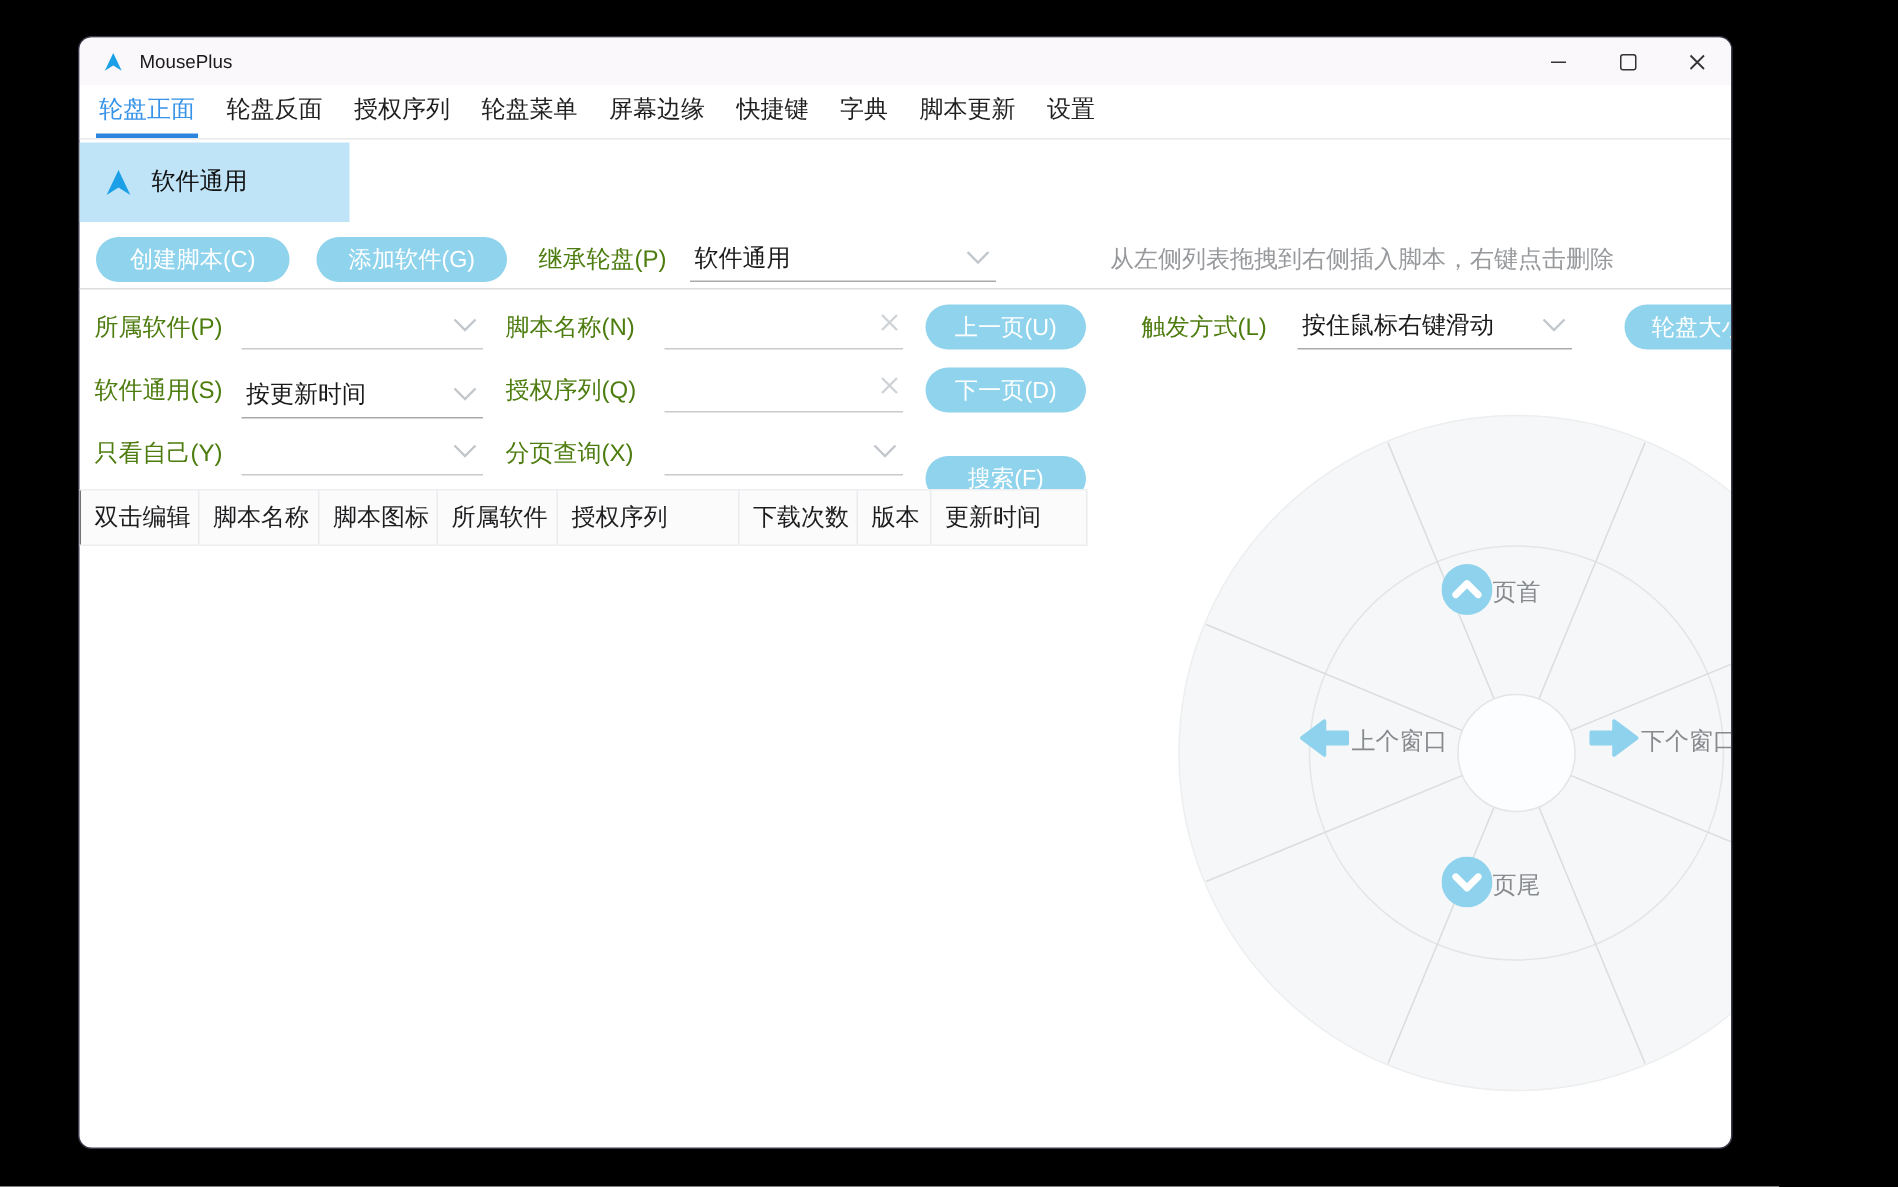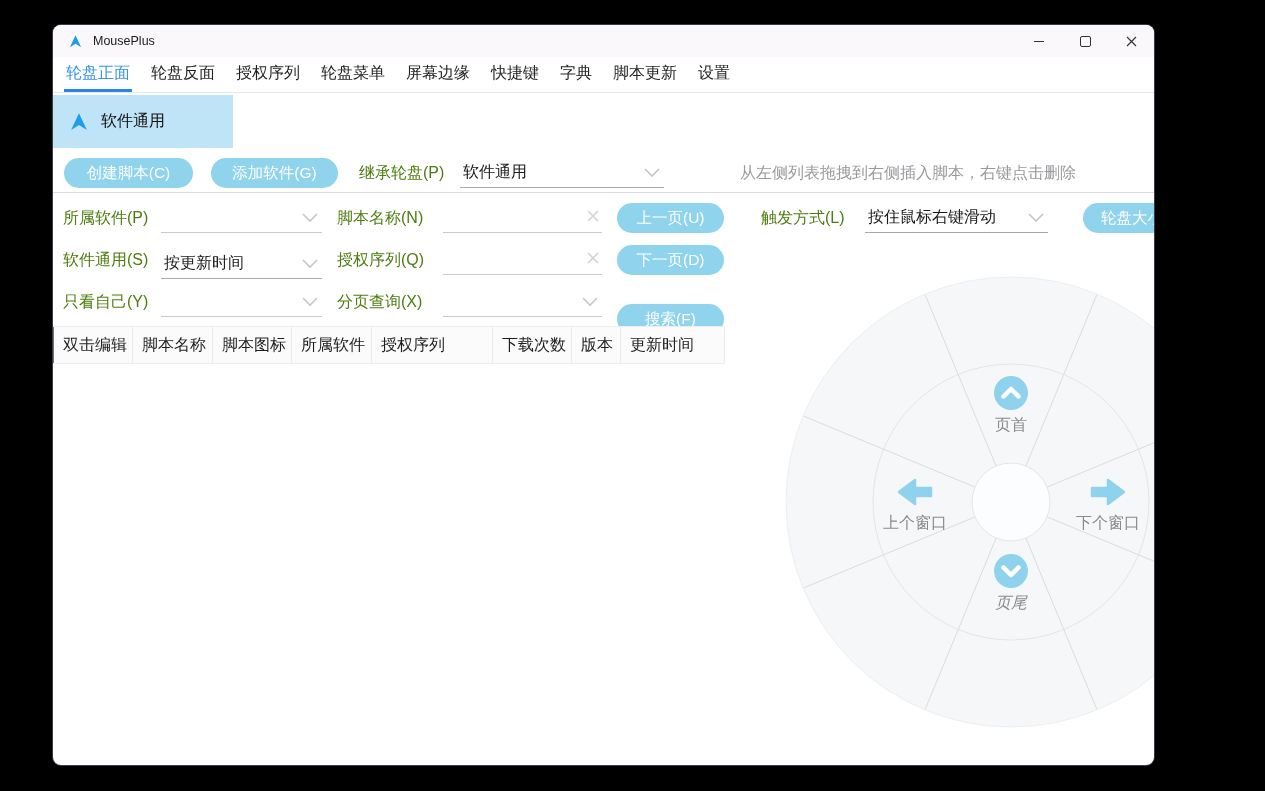--- a/index.html
+++ b/index.html
@@ -40,21 +40,21 @@
   .field .clear-x{flex:0 0 auto;margin-right:2px;}
   .hint{position:absolute;font-size:16px;color:#97999c;white-space:nowrap;}
   .hr{position:absolute;left:0;width:100%;height:1px;background:#dadcde;}
   
   .thead{position:absolute;left:0;top:301px;height:38px;display:flex;background:#fbfbfc;border-top:1px solid #eceef0;border-bottom:1px solid #eceef0;box-sizing:border-box;}
   .th{display:flex;align-items:center;padding-left:9px;font-size:16px;color:#1d1d1f;box-sizing:border-box;border-right:1px solid #e9ebee;white-space:nowrap;overflow:hidden;}
   .th:first-child{border-left:1px solid #737373;}
   
   .wheel{position:absolute;left:732px;top:251px;width:452px;height:452px;}
   .wheel svg.rings{position:absolute;left:0;top:0;}
-  .witem{position:absolute;display:flex;flex-direction:column;align-items:center;width:100px;}
+  .witem{position:absolute;display:flex;flex-direction:row;align-items:center;width:100px;}
   .witem .wlabel{margin-top:5px;font-size:16px;color:#888b8e;white-space:nowrap;}
 </style>
 </head>
 <body>
 
 <div class="win">
 
   <div class="titlebar">
     <span class="logo">
       <svg width="15" height="15" viewBox="0 0 24 24">
@@ -224,21 +224,21 @@
       <span class="wlabel">上个窗口</span>
     </div>
 
     <div class="witem" style="left:273px;top:200px;">
       <svg width="38" height="32" viewBox="0 0 38 32">
         <path d="M3 12 H19 V4 L35 16 L19 28 V20 H3 Z" fill="#8ed2ed" stroke="#8ed2ed" stroke-width="2.5" stroke-linejoin="round"></path>
       </svg>
       <span class="wlabel">下个窗口</span>
     </div>
 
-    <div class="witem" style="left:176px;top:278px;font-style:italic;">
+    <div class="witem" style="left:176px;top:295px;">
       <svg width="34" height="34" viewBox="0 0 34 34">
         <circle cx="17" cy="17" r="17" fill="#8ed2ed"></circle>
         <path d="M9.5 13.5 L17 21 L24.5 13.5" fill="none" stroke="#fff" stroke-width="4.5" stroke-linecap="round" stroke-linejoin="round"></path>
       </svg>
       <span class="wlabel">页尾</span>
     </div>
   </div>
 
 </div>
 

